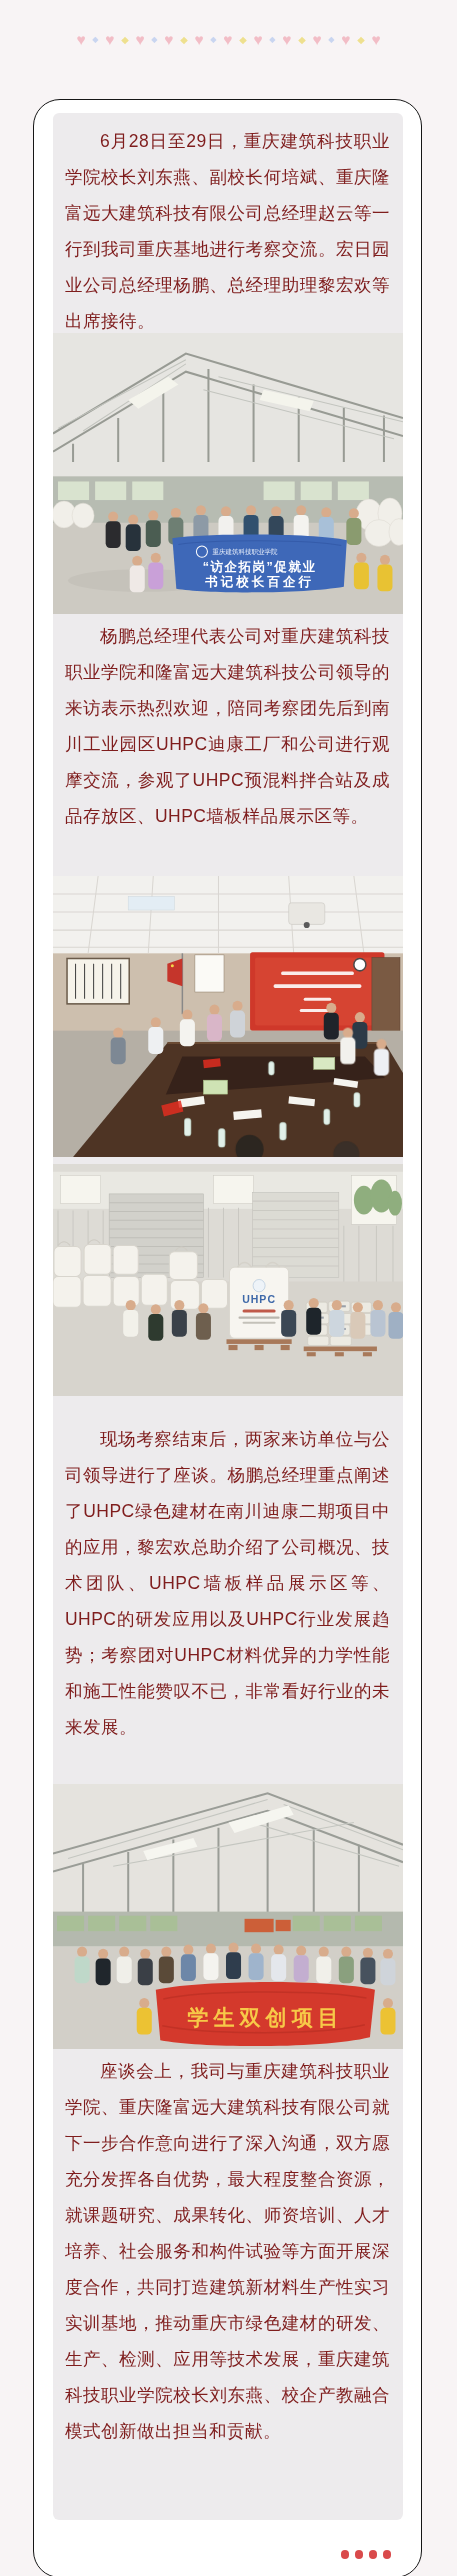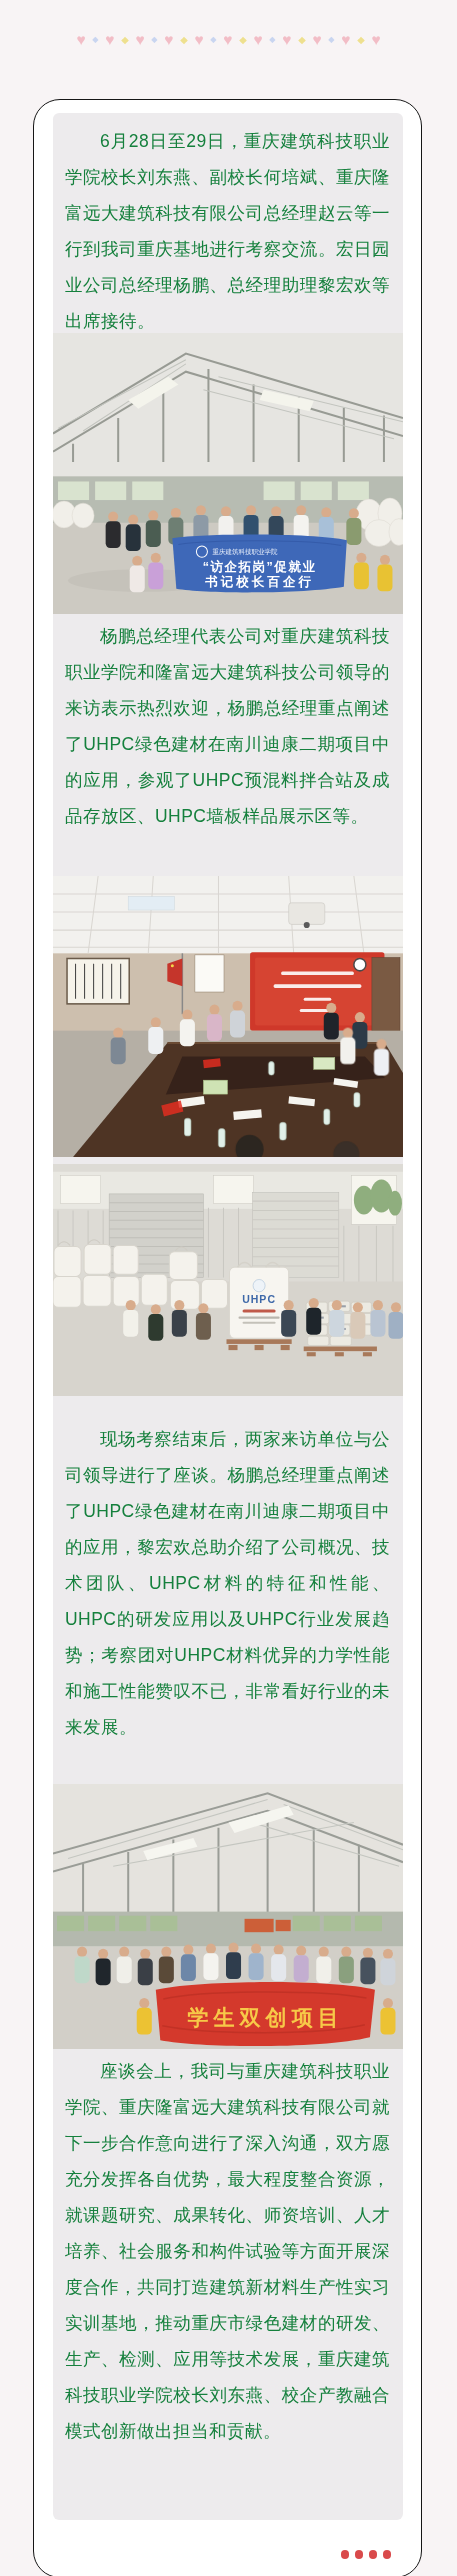--- a/index.html
+++ b/index.html
@@ -24,21 +24,21 @@
   .card{
     position:absolute;left:33px;top:99px;width:389px;height:2479px;
     background:#ffffff;border:1px solid #161616;border-radius:27px;
     box-sizing:border-box;
   }
   .panel{
     margin:13.4px 18.5px 0 18.5px;height:2407px;background:#edebed;border-radius:6.2px;
     overflow:hidden;box-sizing:border-box;
   }
   .panel p{
-    margin:0;padding:0 12.4px;font-size:17.5px;line-height:36px;color:#15803d;
+    margin:0;padding:0 12.4px;font-size:17.5px;line-height:36px;color:#7f1d1d;
     text-indent:2em;letter-spacing:0.5px;text-align:justify;box-sizing:border-box;
     overflow:hidden;
   }
   .tb1{height:220px;padding-top:9.3px !important;}
   .tb2{height:262px;padding-top:4.1px !important;}
   .tb3{height:388px;padding-top:25px !important;}
   .tb4{height:472px;padding-top:4.1px !important;}
 
   .photo{display:block;width:100%;}
   .ph1{height:281px;}
@@ -150,21 +150,21 @@
           <text x="412" y="490" font-size="25" font-weight="bold" fill="#ffffff" text-anchor="middle" letter-spacing="6">书记校长百企行</text>
         </g>
         <g>
           <use href="#prsn" x="205" y="462" color="#c9a0d8"></use>
           <use href="#prsn" x="168" y="468" color="#efe9e6"></use>
           <use href="#prsn" x="615" y="462" color="#e8c233"></use>
           <use href="#prsn" x="662" y="466" color="#e8c233"></use>
         </g>
       </svg>
 
-      <p class="tb2">杨鹏总经理代表公司对重庆建筑科技职业学院和隆富远大建筑科技公司领导的来访表示热烈欢迎，杨鹏总经理重点阐述了UHPC绿色建材在南川迪康二期项目中的应用，参观了UHPC预混料拌合站及成品存放区、UHPC墙板样品展示区等。</p>
+      <p class="tb2">杨鹏总经理代表公司对重庆建筑科技职业学院和隆富远大建筑科技公司领导的来访表示热烈欢迎，陪同考察团先后到南川工业园区UHPC迪康工厂和公司进行观摩交流，参观了UHPC预混料拌合站及成品存放区、UHPC墙板样品展示区等。</p>
 
       <svg class="photo ph2" viewBox="0 0 698 545" preserveAspectRatio="none">
         <rect width="698" height="545" fill="#cdbfae"></rect>
         <rect width="698" height="150" fill="#f2f1ee"></rect>
         <g stroke="#d9d6d1" stroke-width="2">
           <path d="M0,35 H698 M0,70 H698 M0,105 H698 M0,138 H698"></path>
           <path d="M90,0 L70,150 M200,0 L190,150 M330,0 L330,150 M470,0 L480,150 M600,0 L620,150"></path>
         </g>
         <rect x="150" y="40" width="92" height="26" fill="#e3edf4" stroke="#ccd6dc"></rect>
         <rect x="470" y="52" width="72" height="42" rx="6" fill="#e9e7e2" stroke="#c4c1bb"></rect>
@@ -328,21 +328,21 @@
         <g>
           <use href="#prsn" x="470" y="300" color="#3b4754"></use>
           <use href="#prsn" x="520" y="296" color="#1e252b"></use>
           <use href="#prsn" x="566" y="300" color="#cdd6de"></use>
           <use href="#prsn" x="608" y="304" color="#d9c9b8"></use>
           <use href="#prsn" x="648" y="300" color="#b9c4d2"></use>
           <use href="#prsn" x="684" y="304" color="#9fb0c4"></use>
         </g>
       </svg>
 
-      <p class="tb3">现场考察结束后，两家来访单位与公司领导进行了座谈。杨鹏总经理重点阐述了UHPC绿色建材在南川迪康二期项目中的应用，黎宏欢总助介绍了公司概况、技术团队、UHPC材料的特征和性能、UHPC的研发应用以及UHPC行业发展趋势；考察团对UHPC材料优异的力学性能和施工性能赞叹不已，非常看好行业的未来发展。</p>
+      <p class="tb3">现场考察结束后，两家来访单位与公司领导进行了座谈。杨鹏总经理重点阐述了UHPC绿色建材在南川迪康二期项目中的应用，黎宏欢总助介绍了公司概况、技术团队、UHPC墙板样品展示区等、UHPC的研发应用以及UHPC行业发展趋势；考察团对UHPC材料优异的力学性能和施工性能赞叹不已，非常看好行业的未来发展。</p>
 
       <svg class="photo ph4" viewBox="0 0 698 515" preserveAspectRatio="none">
         <rect width="698" height="515" fill="#e5e3de"></rect>
         <g stroke="#9a9d97" stroke-width="4" fill="none">
           <path d="M0,135 L428,18 L698,118"></path>
           <path d="M0,170 L428,52 L698,152"></path>
           <path d="M60,155 L60,250 M150,132 L150,250 M240,108 L240,250 M330,85 L330,250 M428,55 L428,255 M520,88 L520,250 M610,118 L610,250"></path>
         </g>
         <g stroke="#c4c6c0" stroke-width="2">
           <path d="M30,145 L428,30 M120,160 L600,75 M460,40 L698,128 M380,70 L690,160"></path>

